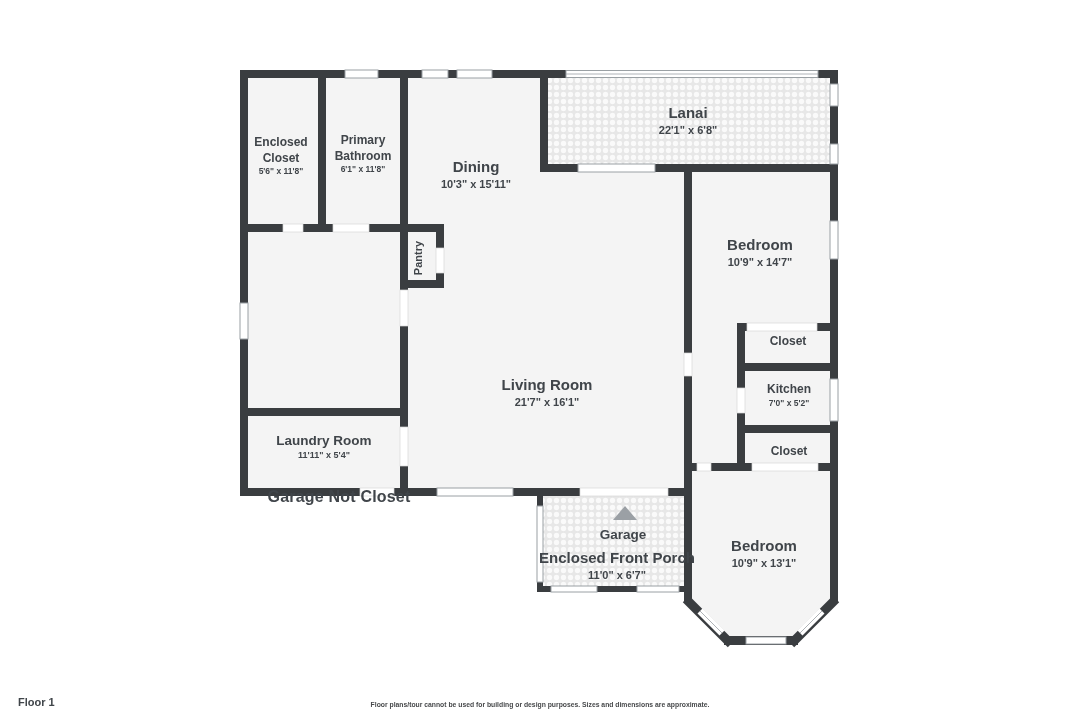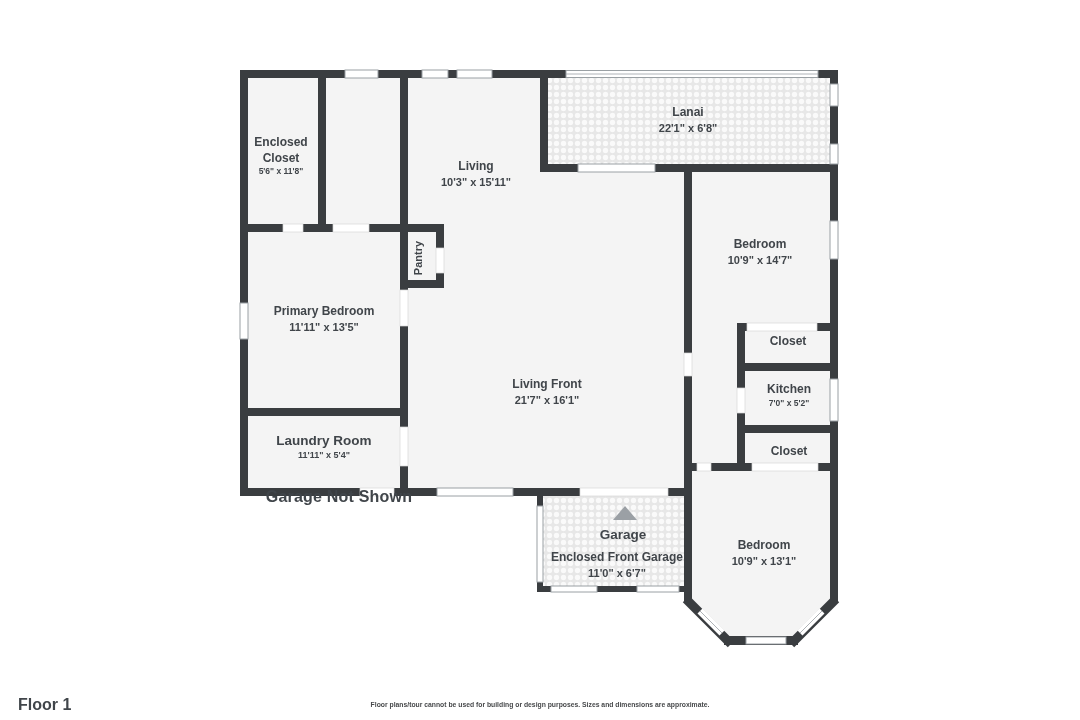--- a/index.html
+++ b/index.html
@@ -12,37 +12,37 @@
   .wallline{stroke:var(--wall);fill:none;}
   .floor{fill:var(--floor);}
   .door{fill:#ffffff;stroke:#d7d7d7;stroke-width:0.7;}
   .win{fill:#ffffff;stroke:var(--window-stroke);stroke-width:1;}
   .winline{stroke:var(--window-stroke);stroke-width:0.8;fill:none;}
   .room-label{
     position:absolute;transform:translate(-50%,-50%);text-align:center;
     color:var(--text);font-weight:bold;line-height:1.3;white-space:nowrap;
   }
   .room-label .wrap{white-space:normal;}
-  .rname-lg{font-size:12px;}
+  .rname-lg{font-size:15px;}
   .rname-md{font-size:13.5px;}
   .rname-sm{font-size:12px;}
   .rdims-lg{font-size:11px;}
   .rdims-md{font-size:9px;}
   .rdims-sm{font-size:8.5px;}
   .pantry-label{
     position:absolute;transform:translate(-50%,-50%) rotate(-90deg);
     color:var(--text);font-weight:bold;font-size:11px;white-space:nowrap;
   }
   .garage-note{
     position:absolute;transform:translate(-50%,-50%);color:var(--text);
     font-weight:bold;font-size:16px;white-space:nowrap;letter-spacing:0.2px;
   }
   .floor-tag{
     position:absolute;left:18px;top:696px;color:var(--text);
-    font-weight:bold;font-size:16px;white-space:nowrap;
+    font-weight:bold;font-size:11px;white-space:nowrap;
   }
   .disclaimer{
     position:absolute;left:540px;top:704px;transform:translate(-50%,-50%);
     color:var(--disclaimer-text);font-weight:bold;font-size:6.8px;white-space:nowrap;
   }
 </style>
 </head>
 <body>
 
 <div id="stage">
@@ -134,40 +134,40 @@
 
     <polygon points="613,520 637,520 625,506" style="fill:var(--entry-arrow)"></polygon>
   </svg>
 
   <div class="room-label" style="left:688px;top:120px">
     <div class="rname-lg">Lanai</div>
     <div class="rdims-lg">22'1" x 6'8"</div>
   </div>
 
   <div class="room-label" style="left:476px;top:174px">
-    <div class="rname-lg">Living</div>
+    <div class="rname-lg">Dining</div>
     <div class="rdims-lg">10'3" x 15'11"</div>
   </div>
 
 
   <div class="room-label" style="left:547px;top:392px">
-    <div class="rname-lg">Living Front</div>
+    <div class="rname-lg">Living Room</div>
     <div class="rdims-lg">21'7" x 16'1"</div>
   </div>
 
   <div class="room-label" style="left:281px;top:156px">
     <div class="rname-sm wrap" style="width:70px">Enclosed Closet</div>
     <div class="rdims-sm">5'6" x 11'8"</div>
   </div>
 
-
-  <div class="room-label" style="left:324px;top:319px">
-    <div class="rname-lg">Primary Bedroom</div>
-    <div class="rdims-lg">11'11" x 13'5"</div>
-  </div>
+  <div class="room-label" style="left:363px;top:154px">
+    <div class="rname-sm wrap" style="width:80px">Primary Bathroom</div>
+    <div class="rdims-sm">6'1" x 11'8"</div>
+  </div>
+
 
   <div class="pantry-label" style="left:418px;top:258px">Pantry</div>
 
   <div class="room-label" style="left:324px;top:447px">
     <div class="rname-md">Laundry Room</div>
     <div class="rdims-md">11'11" x 5'4"</div>
   </div>
 
   <div class="room-label" style="left:760px;top:252px">
     <div class="rname-lg">Bedroom</div>
@@ -190,23 +190,23 @@
   <div class="room-label" style="left:764px;top:553px">
     <div class="rname-lg">Bedroom</div>
     <div class="rdims-lg">10'9" x 13'1"</div>
   </div>
 
   <div class="room-label" style="left:623px;top:535px">
     <div class="rname-md">Garage</div>
   </div>
 
   <div class="room-label" style="left:617px;top:565px">
-    <div class="rname-lg">Enclosed Front Garage</div>
+    <div class="rname-lg">Enclosed Front Porch</div>
     <div class="rdims-lg">11'0" x 6'7"</div>
   </div>
 
-  <div class="garage-note" style="left:339px;top:497px">Garage Not Shown</div>
+  <div class="garage-note" style="left:339px;top:497px">Garage Not Closet</div>
 
   <div class="floor-tag">Floor 1</div>
 
   <div class="disclaimer">Floor plans/tour cannot be used for building or design purposes. Sizes and dimensions are approximate.</div>
 
 </div>
 
 </body></html>

